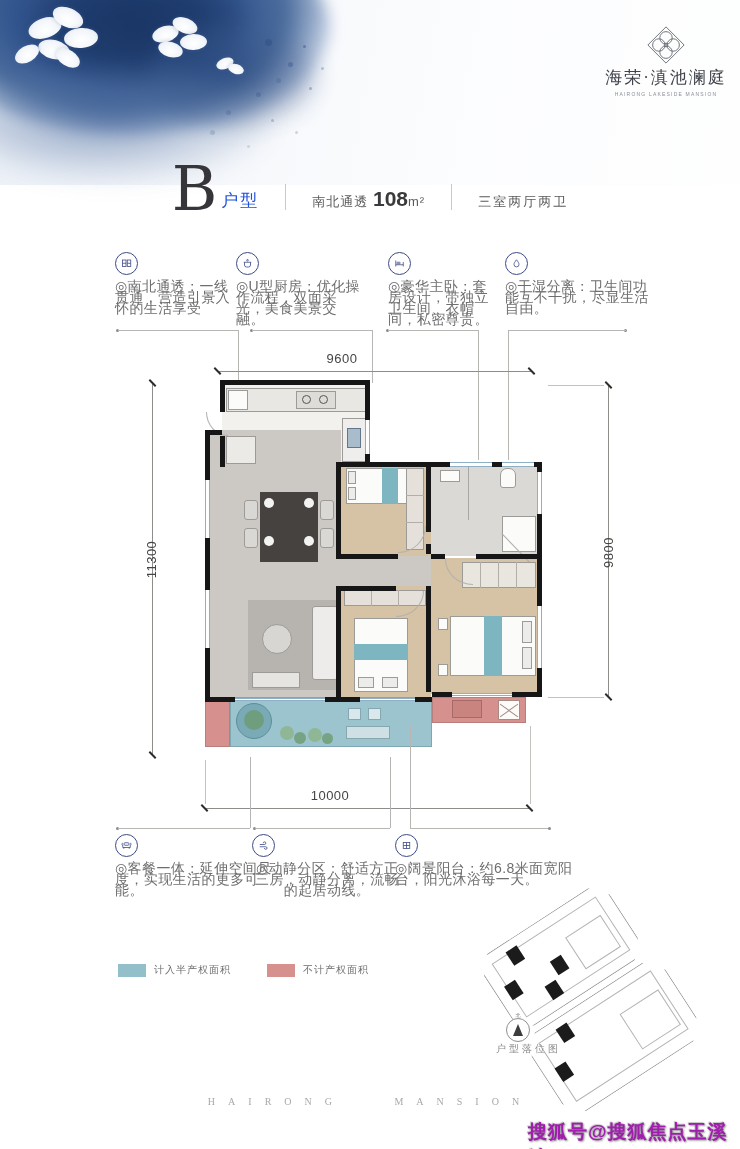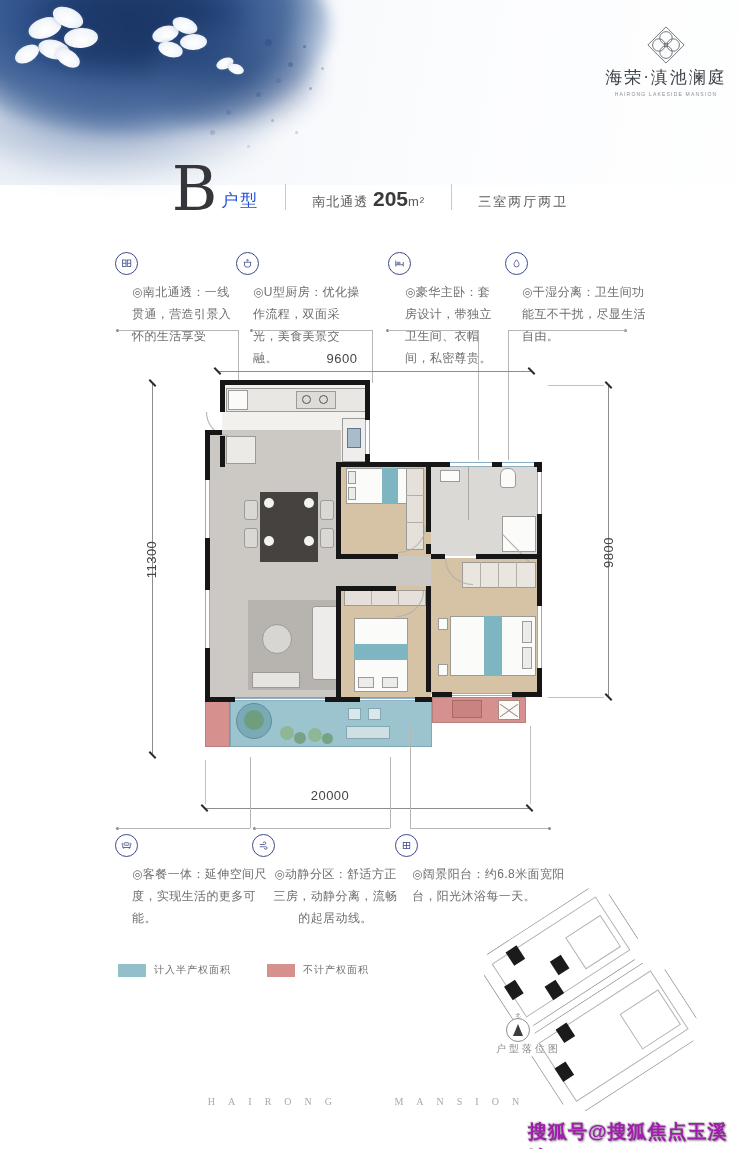--- a/index.html
+++ b/index.html
@@ -32,21 +32,21 @@
   .title-row{left:0;right:0;top:156px;height:62px;display:flex;justify-content:center;align-items:flex-end;}
   .title-b{font-family:"DejaVu Serif","Liberation Serif",serif;font-size:62px;line-height:58px;color:#35353a;font-weight:400;}
   .title-suffix{font-size:17px;color:#1d4ed8;letter-spacing:2px;margin:0 0 6px 4px;}
   .vdiv{width:1px;height:26px;background:#c9c9c9;margin:0 26px 8px 26px;}
   .title-mid{font-size:13px;color:#5a5a5a;margin-bottom:7px;letter-spacing:1px;}
   .title-mid b{font-size:21px;color:#3a3a3c;font-weight:700;letter-spacing:0;}
   .title-rooms{font-size:13px;color:#5a5a5a;margin-bottom:7px;letter-spacing:2px;}
   
   .feature{position:absolute;}
   .fe-ic{width:21px;height:21px;border:1.2px solid #3d4a86;border-radius:50%;display:flex;align-items:center;justify-content:center;}
-  .fe-tx{margin-top:6px;font-size:12px;line-height:22px;color:#6e6e70;letter-spacing:.4px;margin-left:17px;}
+  .fe-tx{margin-top:6px;font-size:14px;line-height:11px;color:#6e6e70;letter-spacing:.4px;}
   
   .lead{background:#b8b6b3;}
   .dot{width:3px;height:3px;border-radius:50%;background:#8a8a8a;}
   
   .dline{background:#8f8d8a;}
   .tick{width:9px;height:2px;background:#2c2c2c;transform:rotate(45deg);}
   .dlabel{font-size:13px;color:#454545;text-align:center;letter-spacing:.5px;}
   .vlabel{transform:rotate(-90deg);}
   .ext{background:#c4c2bf;}
   
@@ -127,21 +127,21 @@
     <div class="logo-cn">海荣·滇池澜庭</div>
     <div class="logo-en">HAIRONG LAKESIDE MANSION</div>
   </div>
 
   <div class="abs title-row">
     <span class="title-b">B</span>
     <span class="title-suffix">户型</span>
     <span class="vdiv"></span>
     <span class="title-mid">
       <span>南北通透</span>
-      <b>205</b><span>m²</span>
+      <b>108</b><span>m²</span>
     </span>
     <span class="vdiv"></span>
     <span class="title-rooms">三室两厅两卫</span>
   </div>
 
   <div class="feature" style="left:115px;top:252px;width:126px;">
     <span class="fe-ic">
       <svg width="15" height="15" viewBox="0 0 30 30" stroke="#3d4a86" fill="none" stroke-width="1.6">
         <rect x="7" y="8" width="7" height="13"></rect>
           <rect x="16.5" y="8" width="7" height="13"></rect>
@@ -202,21 +202,21 @@
   <div class="abs tick" style="left:148px;top:754px;"></div>
   <div class="abs dlabel vlabel" style="left:116px;top:552px;width:70px;">11300</div>
 
   <div class="abs dline" style="left:608px;top:385px;width:1px;height:312px;"></div>
   <div class="abs tick" style="left:604px;top:384px;"></div>
   <div class="abs tick" style="left:604px;top:696px;"></div>
   <div class="abs dlabel vlabel" style="left:573px;top:545px;width:70px;">9800</div>
   <div class="abs ext" style="left:548px;top:385px;width:56px;height:1px;"></div>
   <div class="abs ext" style="left:548px;top:697px;width:56px;height:1px;"></div>
 
-  <div class="abs dlabel" style="left:290px;top:788px;width:80px;">20000</div>
+  <div class="abs dlabel" style="left:290px;top:788px;width:80px;">10000</div>
   <div class="abs dline" style="left:205px;top:808px;width:325px;height:1px;"></div>
   <div class="abs tick" style="left:200px;top:807px;"></div>
   <div class="abs tick" style="left:525px;top:807px;"></div>
   <div class="abs ext" style="left:205px;top:760px;width:1px;height:44px;"></div>
   <div class="abs ext" style="left:530px;top:726px;width:1px;height:78px;"></div>
 
   <div class="abs plan">
 
     <div class="fl" style="left:22px;top:5px;width:146px;height:86px;background:#f2f1ee;"></div>
     <div class="fl" style="left:5px;top:52px;width:136px;height:267px;background:#ccc9c4;"></div>

